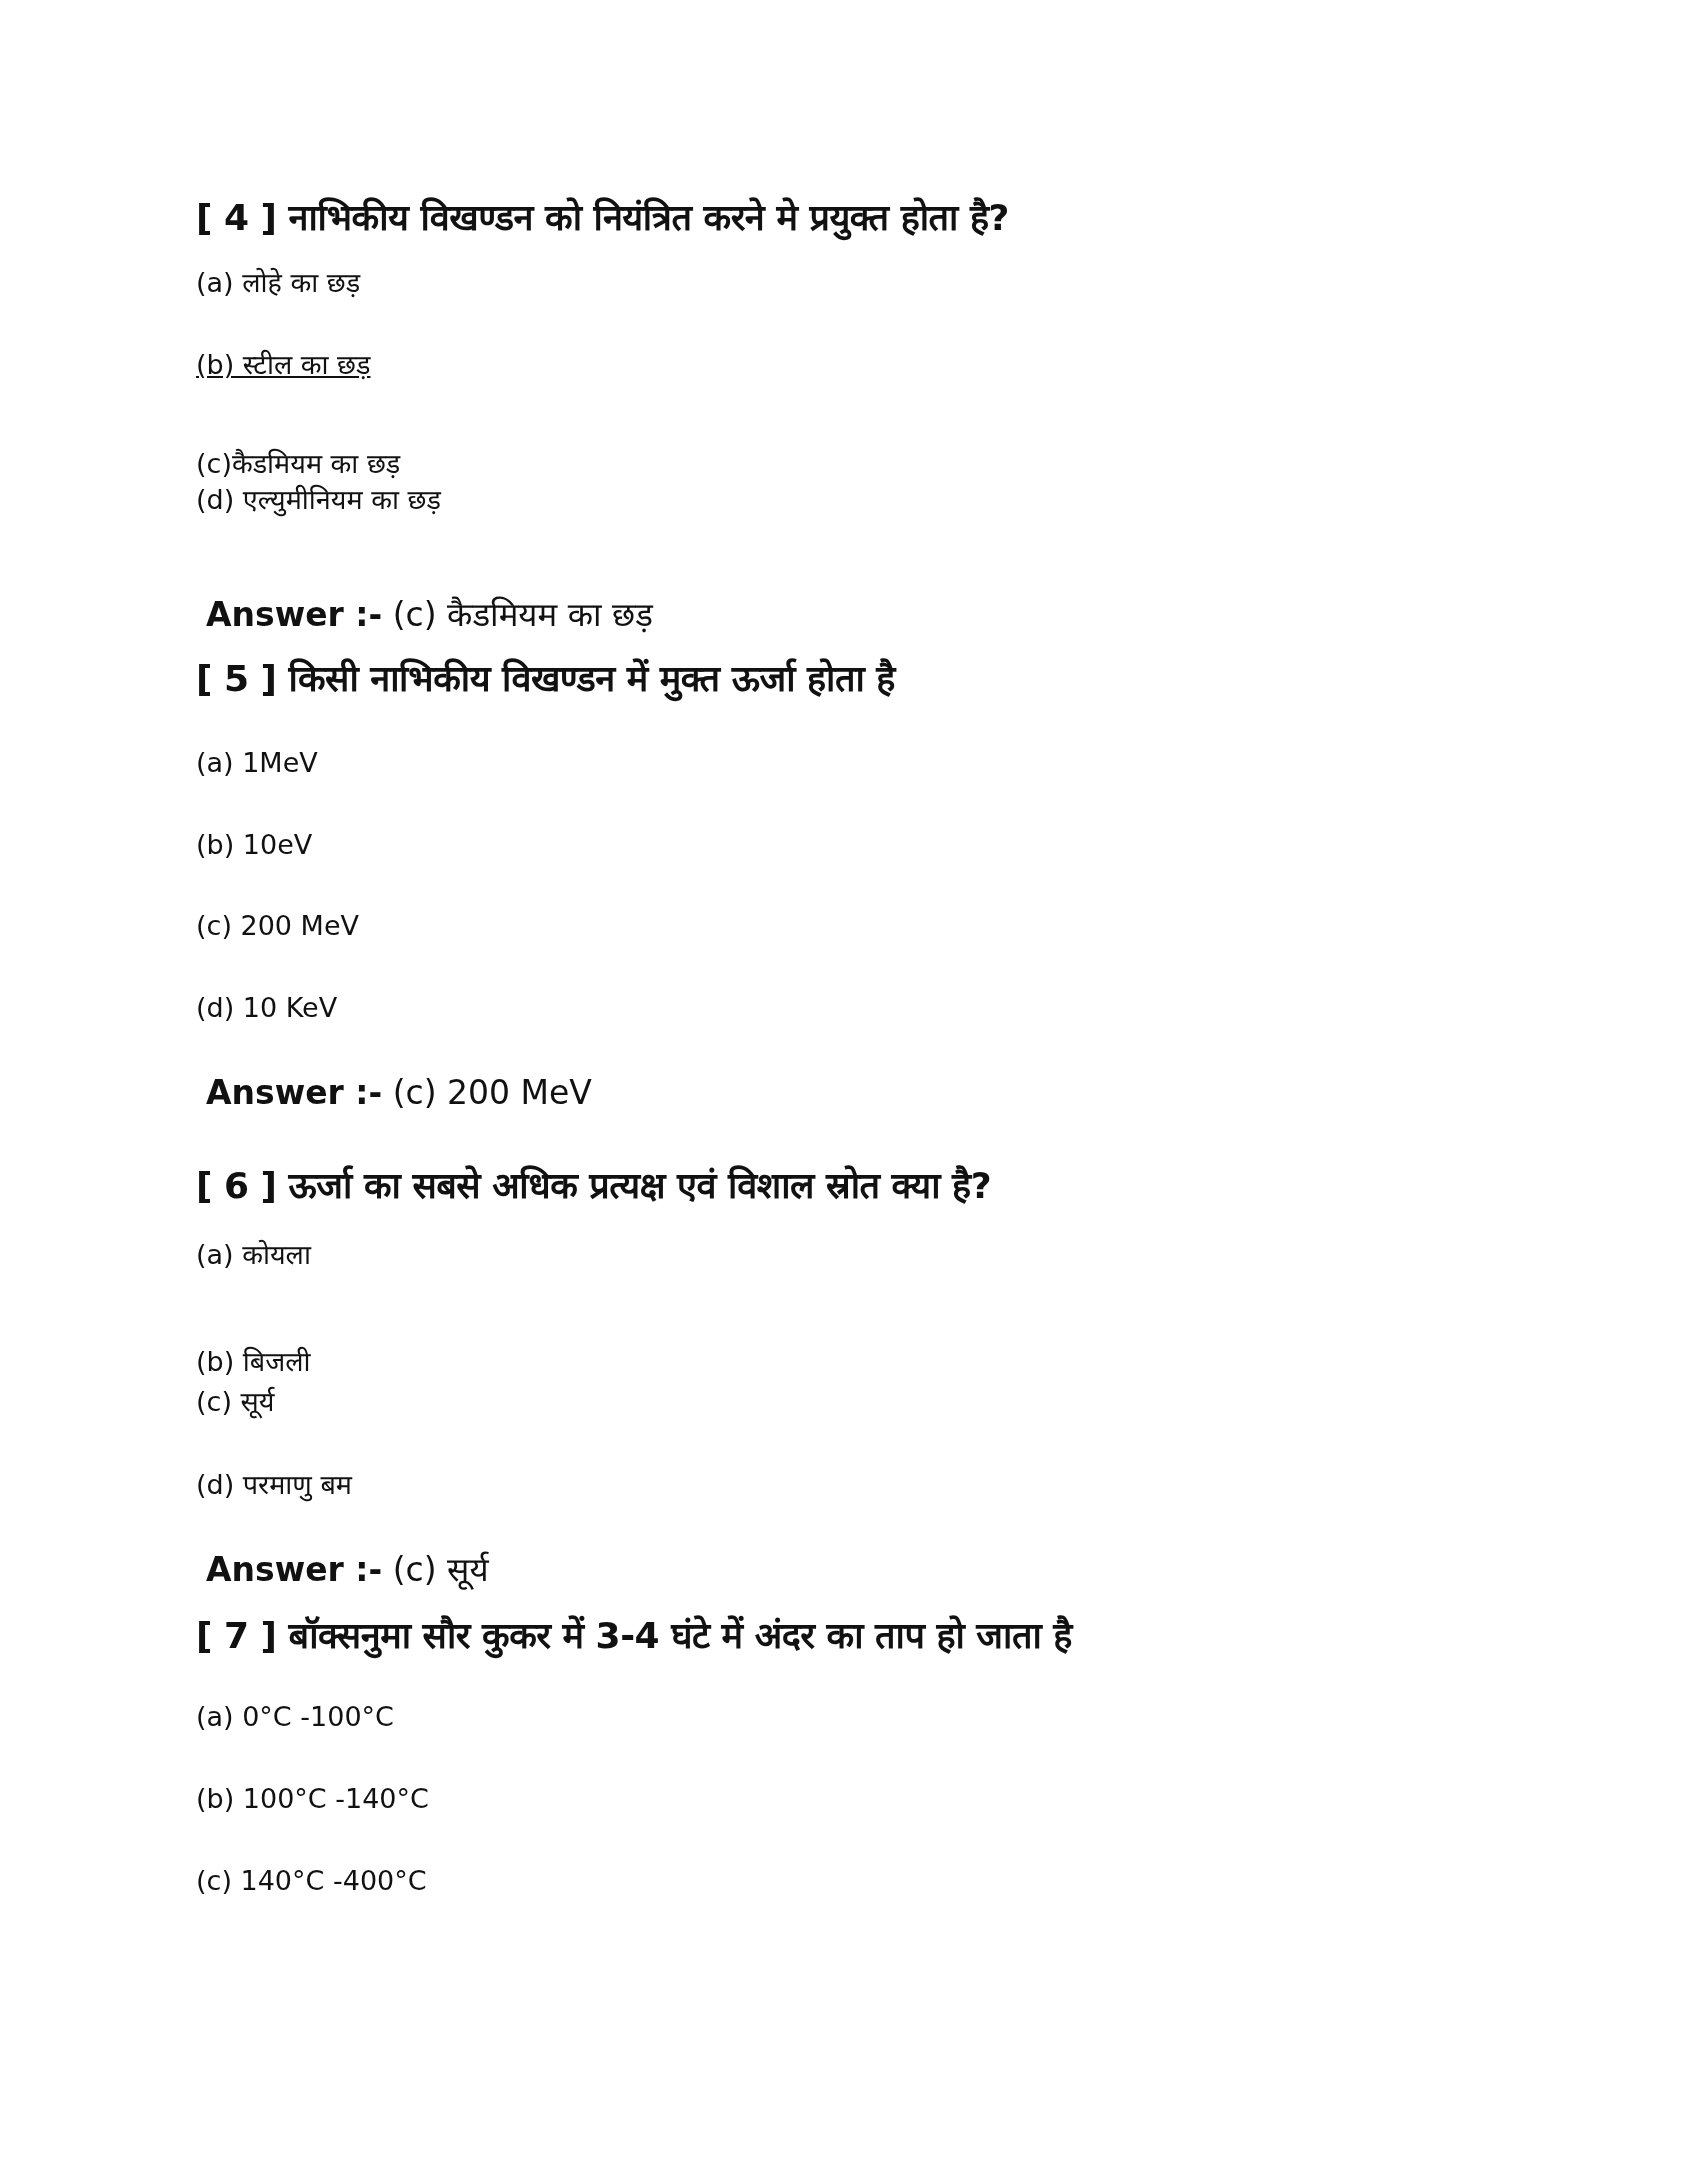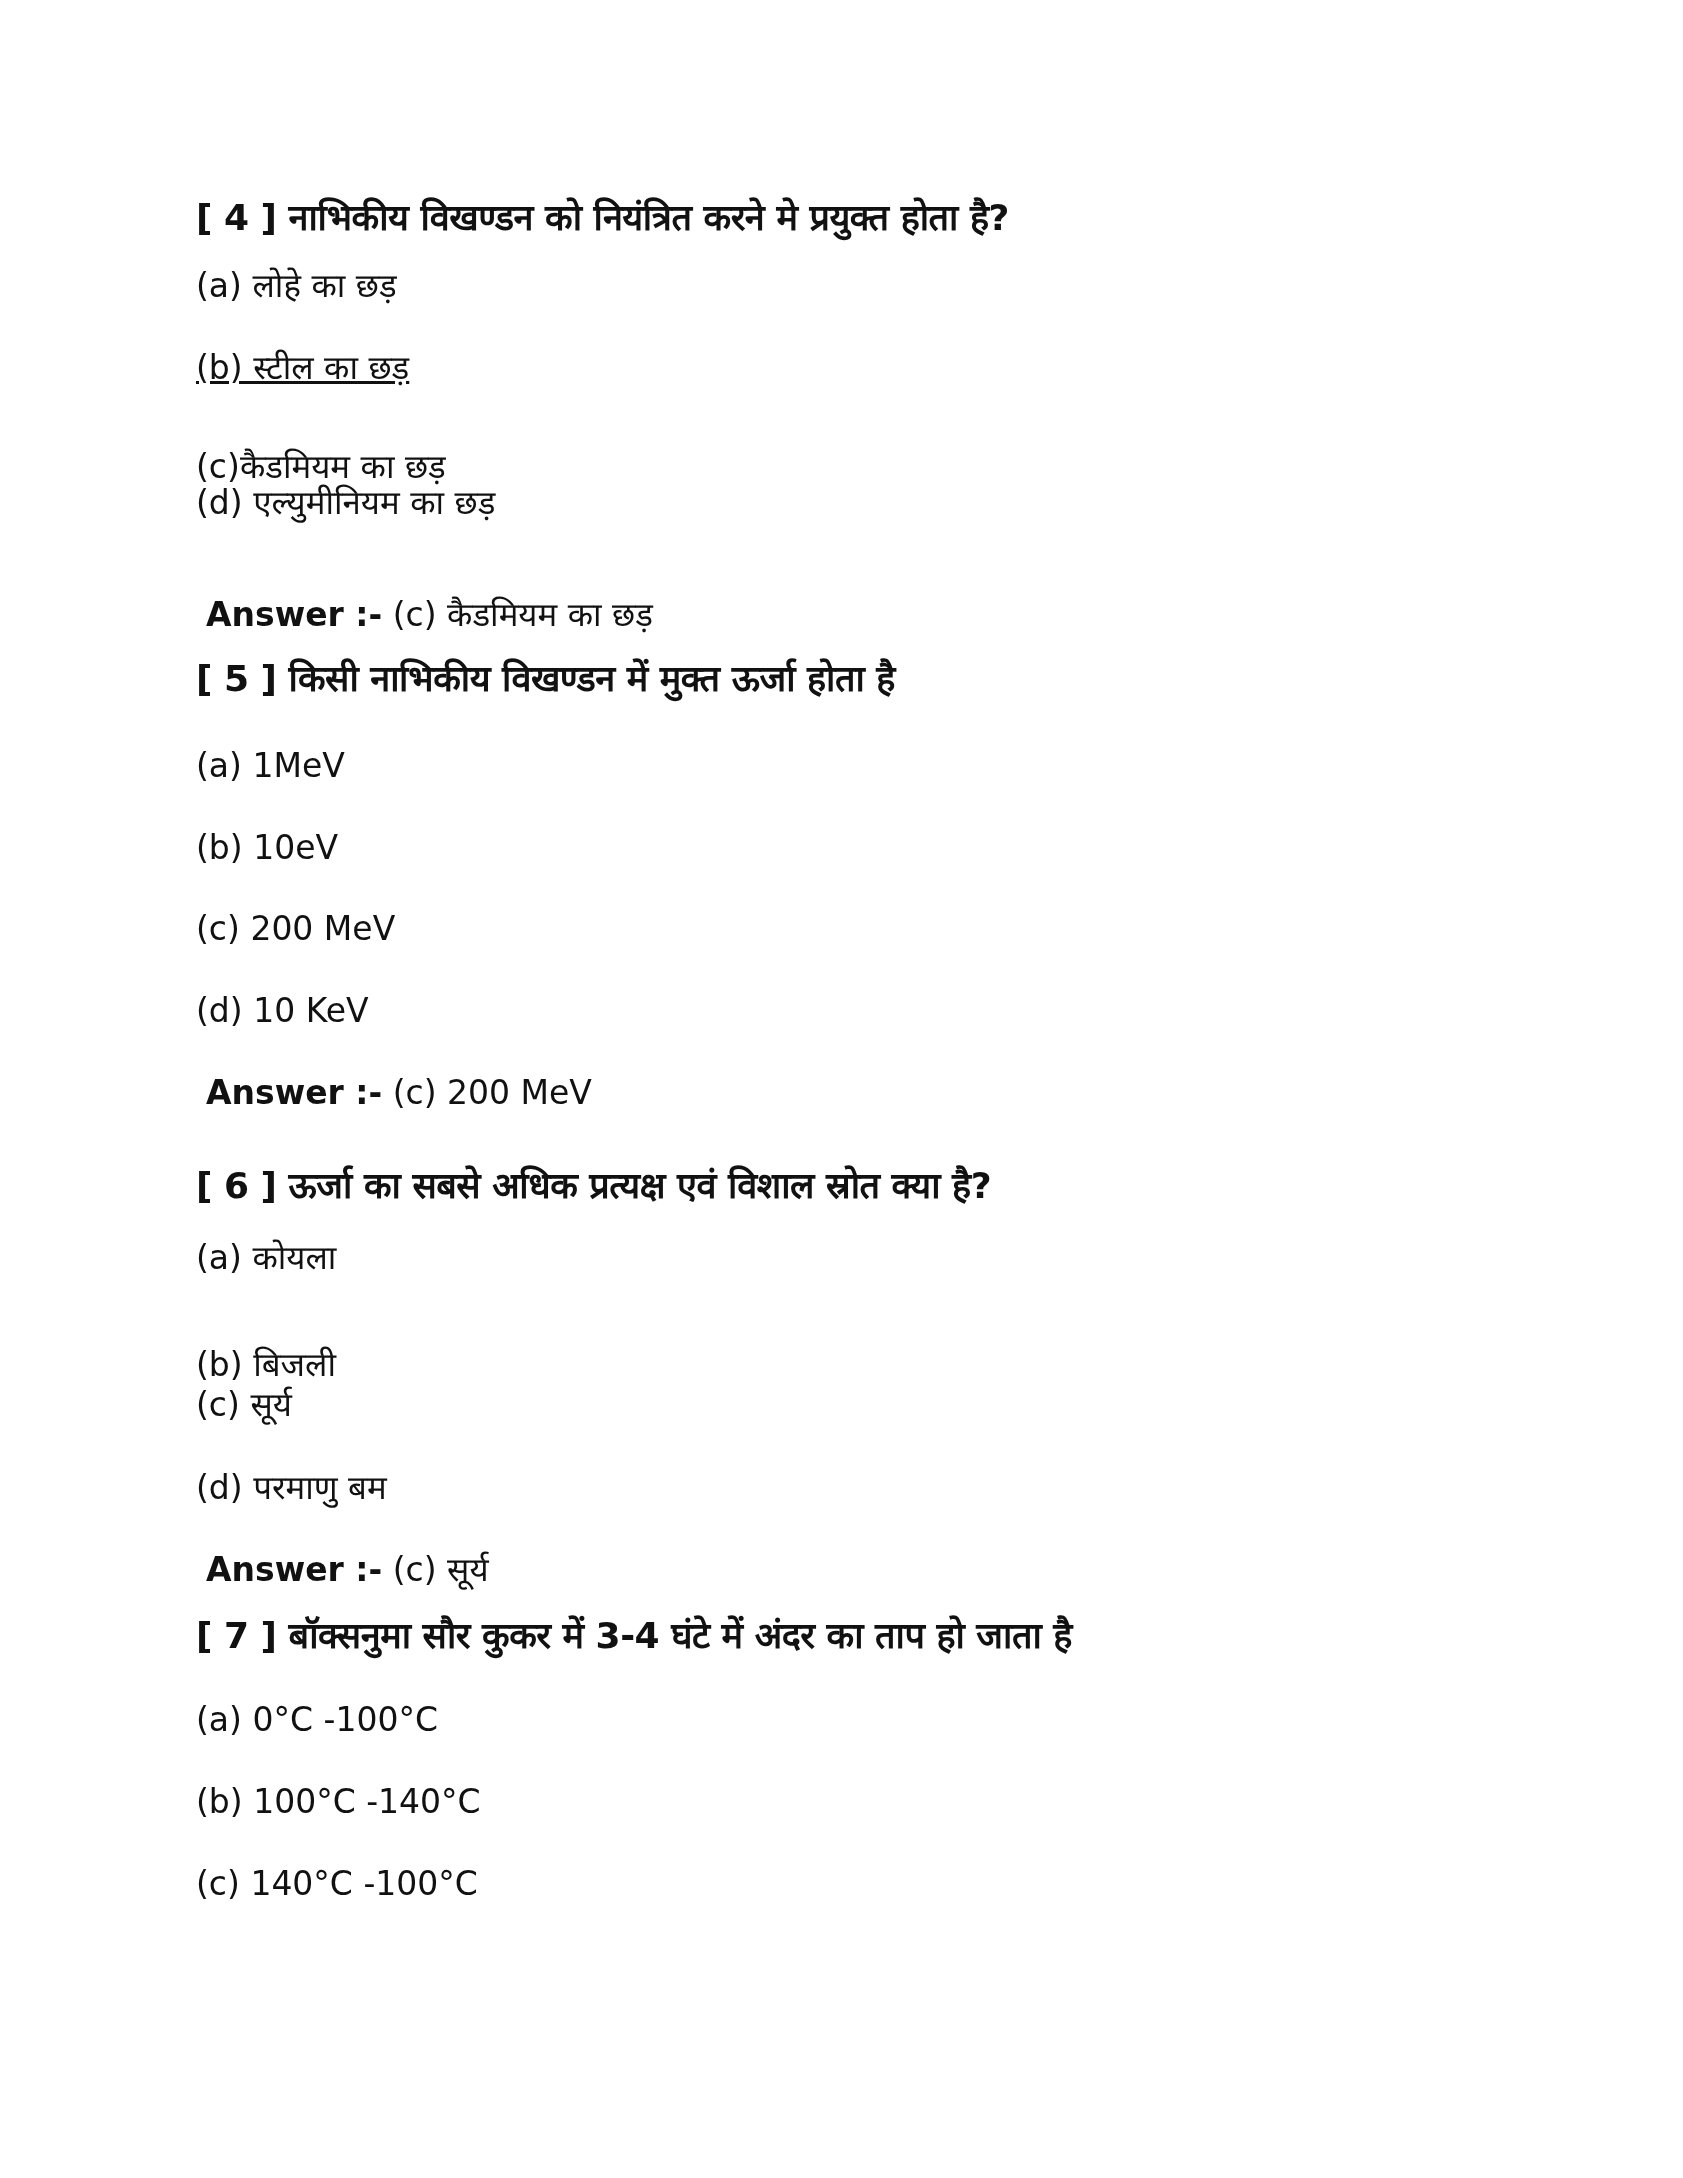--- a/index.html
+++ b/index.html
@@ -1,20 +1,20 @@
 <!DOCTYPE html>
 <html><head>
 <meta charset="utf-8">
 <style>
   html, body { margin: 0; padding: 0; background: #ffffff; }
   body { width: 1683px; height: 2178px; position: relative; overflow: hidden; color: #111111;
          font-family: "DejaVu Sans", "Liberation Sans", sans-serif; }
   .line { position: absolute; left: 196px; white-space: nowrap; line-height: 1; }
   .q { font-weight: bold; font-size: 36px; letter-spacing: -0.5px; }
-  .opt { font-size: 33px; }
+  .opt { font-size: 27px; }
   .ans { left: 206px; font-size: 33px; }
   .ans .lbl { font-weight: bold; }
 </style>
 </head>
 <body>
 
 <div class="line q" style="top:200px;text-align:right;">
   <span>[ 4 ]</span>
   <span>नाभिकीय विखण्डन को नियंत्रित करने मे प्रयुक्त होता है?</span>
 </div>
@@ -52,14 +52,14 @@
   <span class="lbl">Answer :-</span>
   <span>(c) सूर्य</span>
 </div>
 
 <div class="line q" style="top:1618px;">
   <span>[ 7 ]</span>
   <span>बॉक्सनुमा सौर कुकर में 3-4 घंटे में अंदर का ताप हो जाता है</span>
 </div>
 <div class="line opt" style="top:1703px;">(a) 0°C -100°C</div>
 <div class="line opt" style="top:1785px;">(b) 100°C -140°C</div>
-<div class="line opt" style="top:1867px;">(c) 140°C -100°C</div>
+<div class="line opt" style="top:1867px;">(c) 140°C -400°C</div>
 
 
 </body></html>

